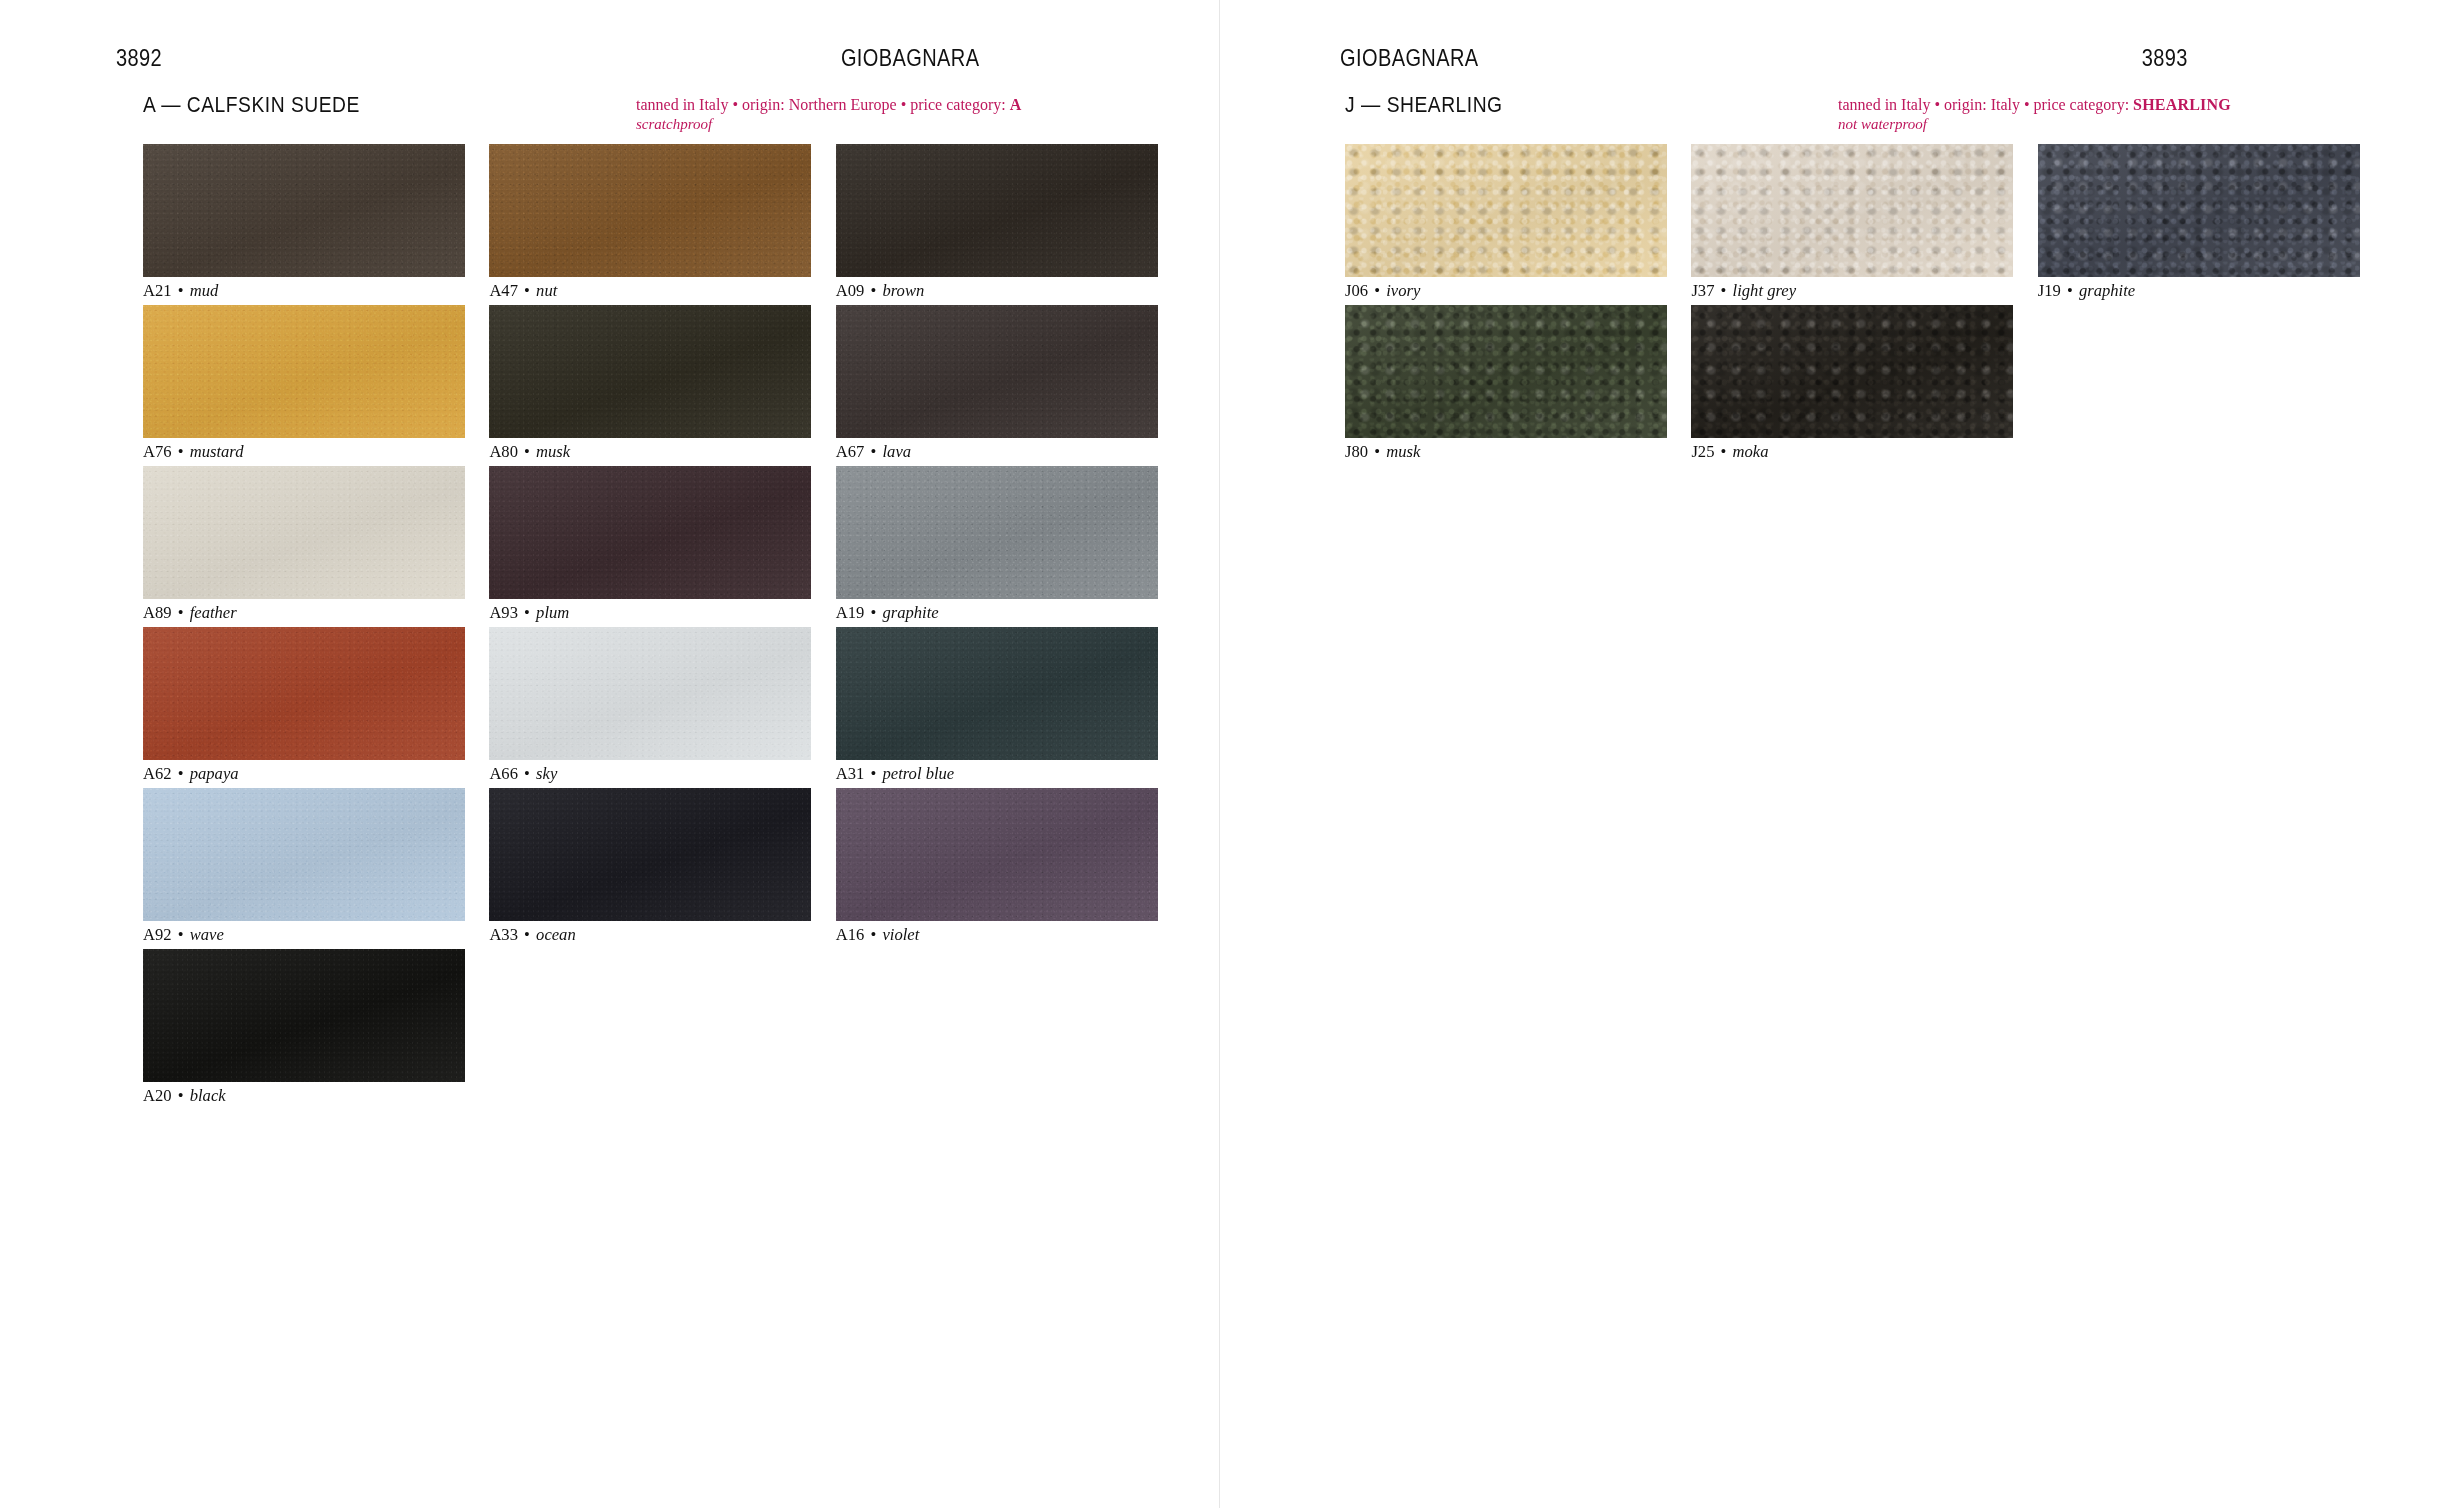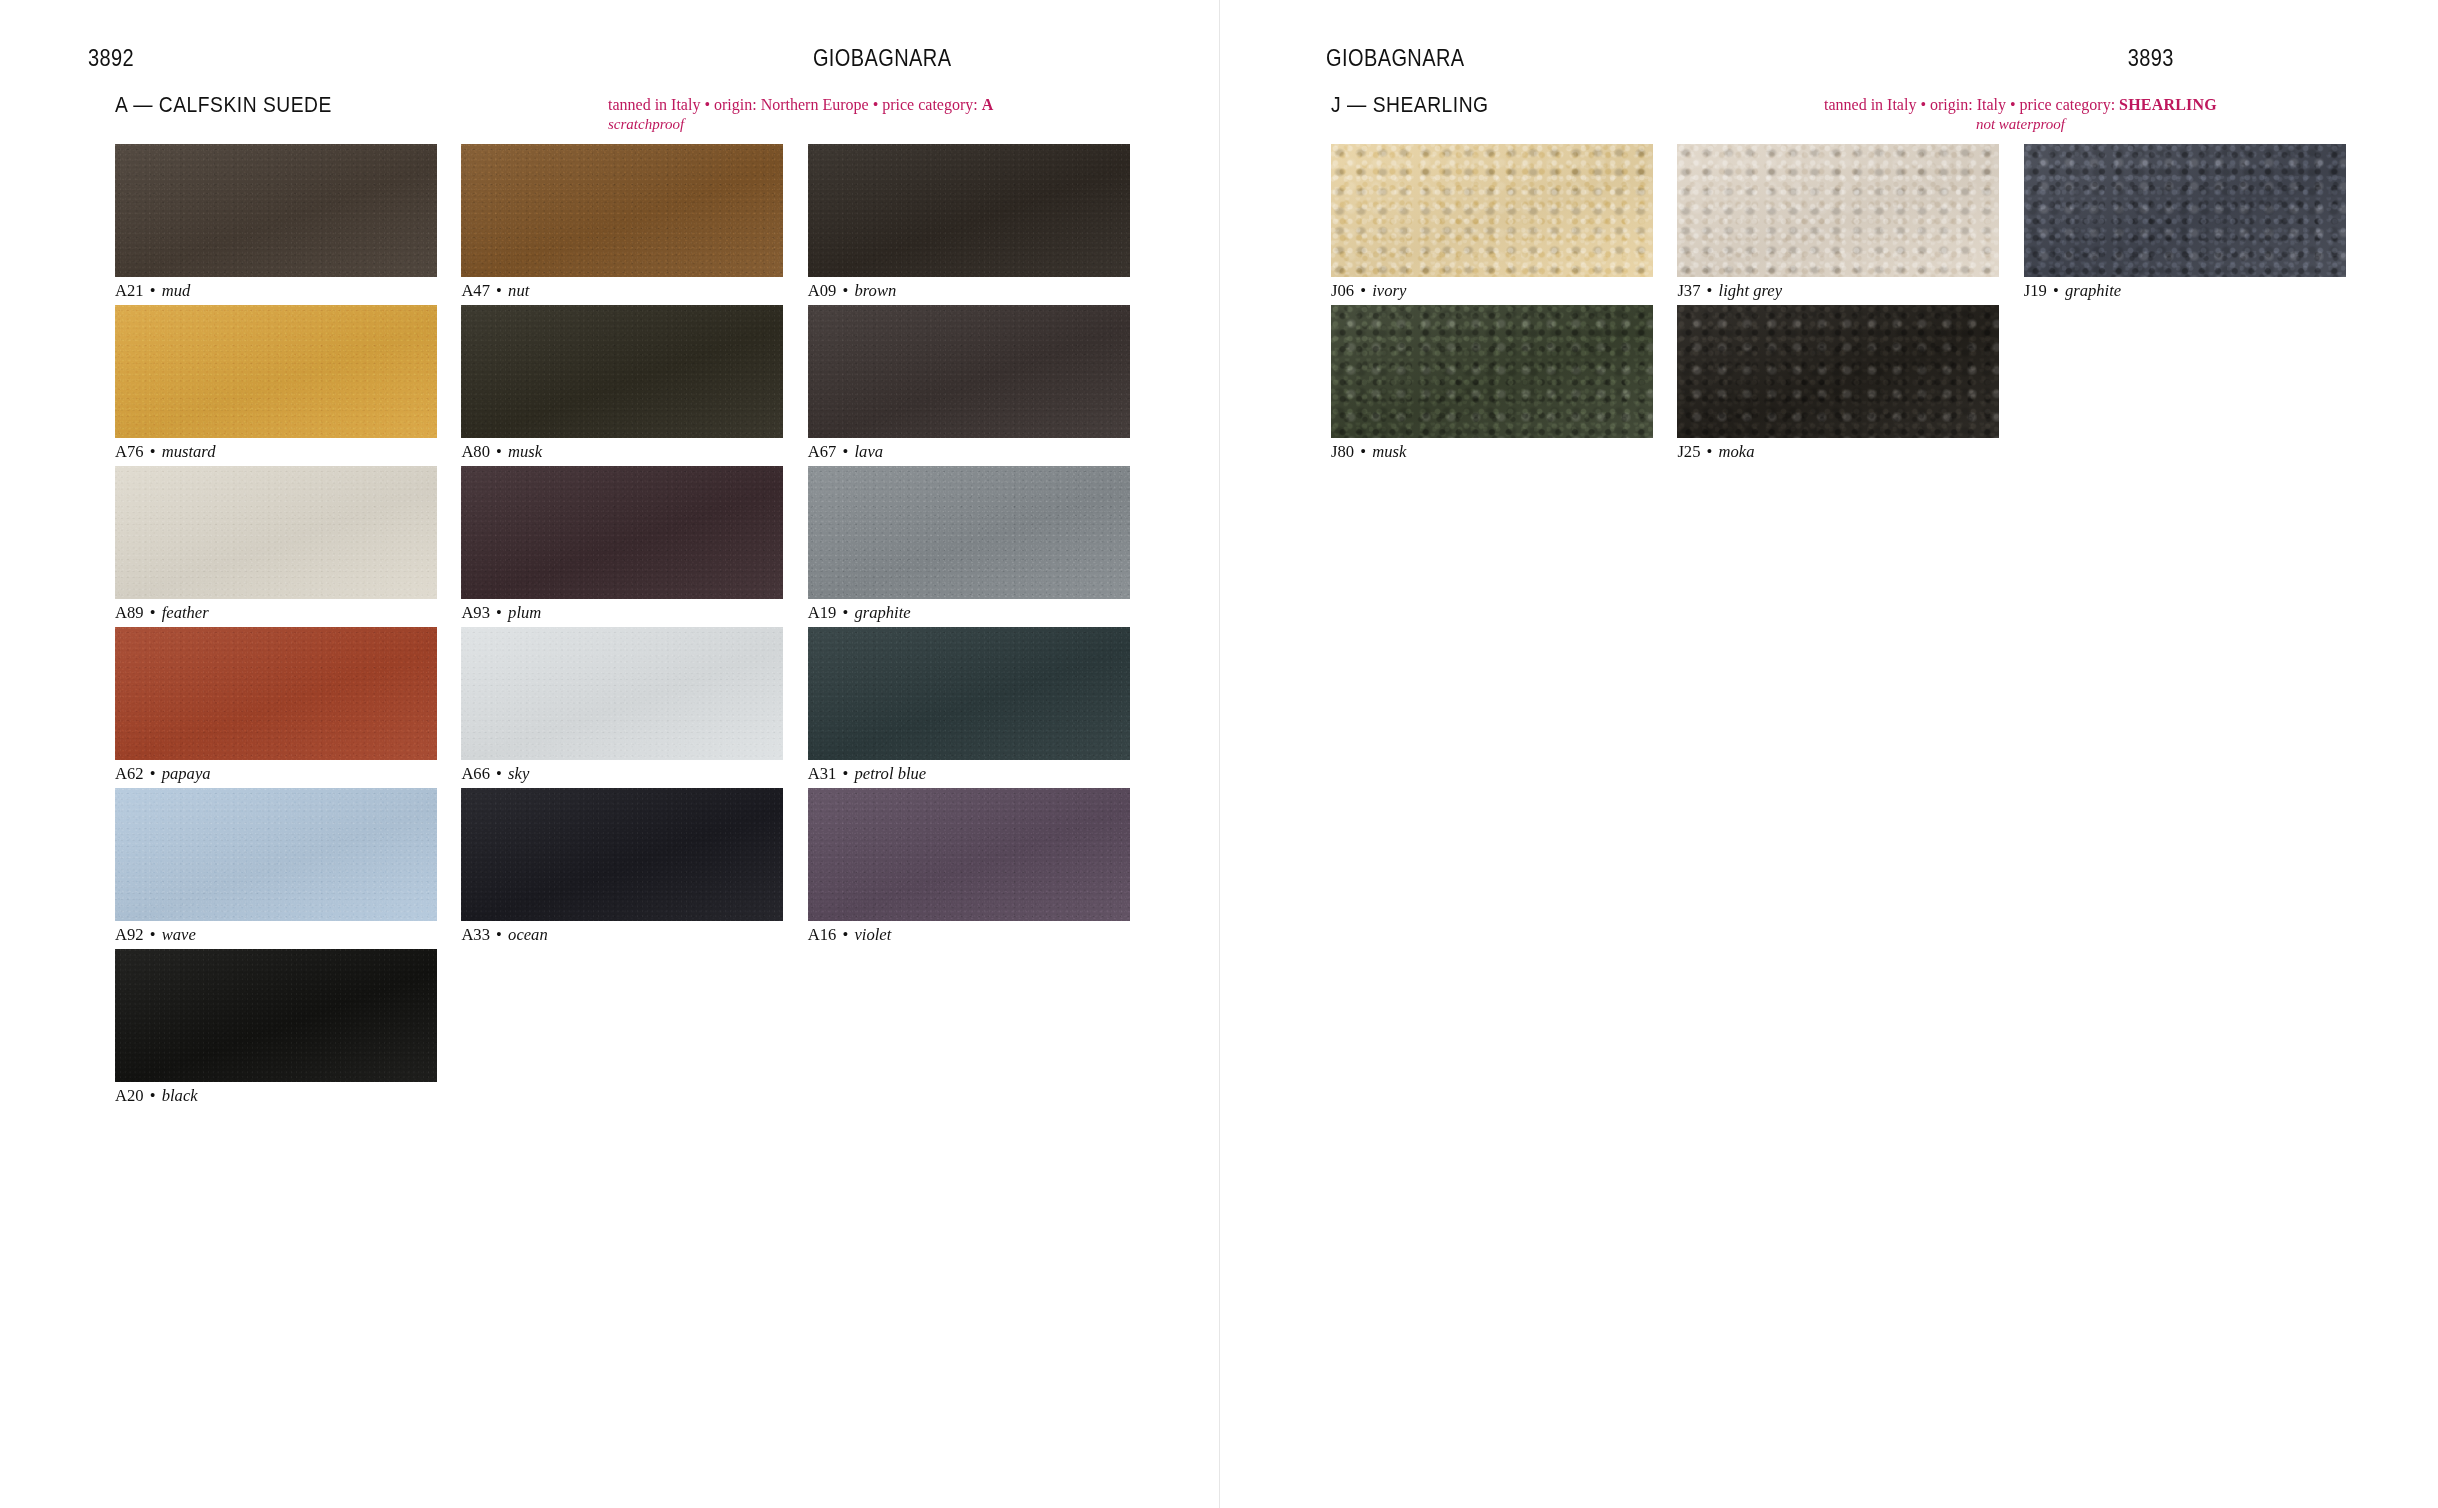--- a/index.html
+++ b/index.html
@@ -15,20 +15,21 @@
     overflow: hidden;
     font-family: "Liberation Sans", sans-serif;
     color: #1a1a1a;
     -webkit-font-smoothing: antialiased;
   }
 
   .spread {
     position: absolute;
     inset: 0;
     display: flex;
+    padding-left: 28px;
   }
 
   .page {
     position: relative;
     width: 1219px;
     height: 1509px;
     box-sizing: border-box;
   }
   .page-left  { padding: 0 0 0 0; }
   .page-right { padding: 0 0 0 0; }
@@ -327,21 +328,21 @@
 
   <div class="gutter"></div>
 
   <section class="page page-right">
 
     <div class="running-head" style="left:107px;width:1034px;">
       <span class="brand">GIOBAGNARA</span>
       <span class="folio">3893</span>
     </div>
 
-    <div class="cat-row" style="left:112px;width:1034px;text-align:center;">
+    <div class="cat-row" style="left:112px;width:1034px;">
       <div class="cat-title">J — SHEARLING</div>
       <div class="spec-block" style="position:absolute;left:493px;top:2px;">
         <div class="spec-line-1"><span>tanned in Italy • origin: Italy • price category: </span><span class="emph">SHEARLING</span></div>
         <div class="spec-line-2">not waterproof</div>
       </div>
     </div>
 
     <div class="grid" id="right-grid" style="left:112px;top:144px;">
         <div class="cell">
           <div class="swatch tex-shearling" style="background-color: rgb(232, 211, 164);">

